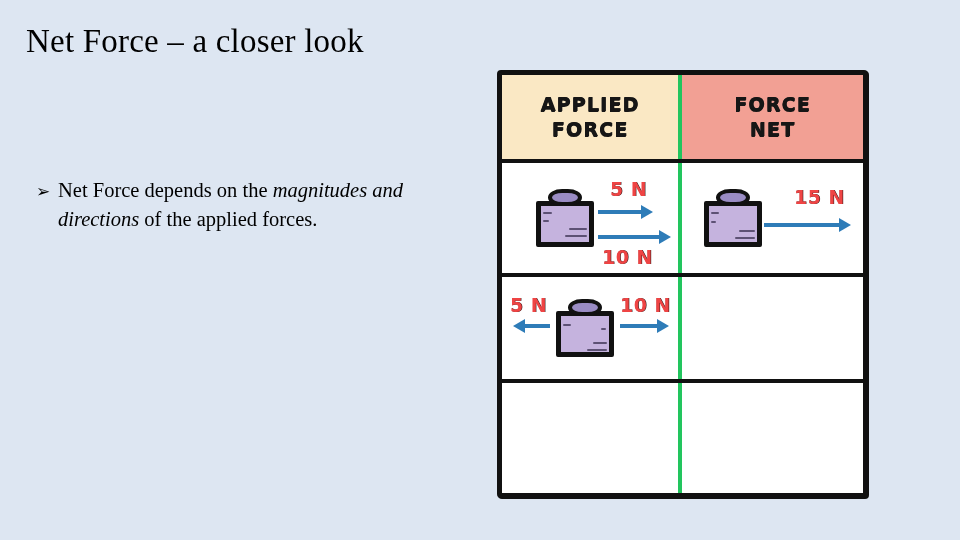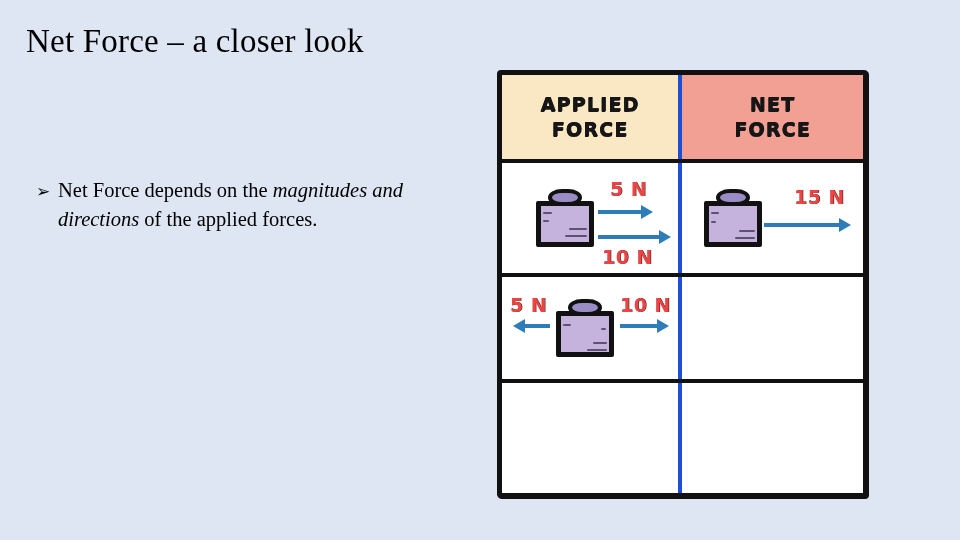--- a/index.html
+++ b/index.html
@@ -93,21 +93,21 @@
   .trow.header-row { height: 88px; }
   .trow.r2 { height: 114px; }
   .trow.r3 { height: 106px; }
   .trow.r4 { flex: 1 1 auto; }
 
   .tcell {
     box-sizing: border-box;
     position: relative;
     overflow: hidden;
   }
-  .tcell.left  { flex: 0 0 180px; border-right: 4px solid #1d4ed8; }
+  .tcell.left  { flex: 0 0 180px; border-right: 4px solid #22c55e; }
   .tcell.right { flex: 1 1 auto; }
 
   .tcell.hdr-applied { background: #fae8c4; }
   .tcell.hdr-net     { background: #f2a094; }
 
   .hdr-text {
     position: absolute;
     left: 0; right: 0; top: 50%;
     transform: translateY(-50%);
     text-align: center;
@@ -212,22 +212,22 @@
 
     <div class="trow header-row">
       <div class="tcell left hdr-applied">
         <div class="hdr-text">
           <div>APPLIED</div>
           <div>FORCE</div>
         </div>
       </div>
       <div class="tcell right hdr-net">
         <div class="hdr-text">
+          <div>FORCE</div>
           <div>NET</div>
-          <div>FORCE</div>
         </div>
       </div>
     </div>
 
     <div class="trow r2">
       <div class="tcell left">
 
         <div class="canister" style="left:30px; top:26px;">
           <div class="can-lid"></div>
           <div class="can-body">

